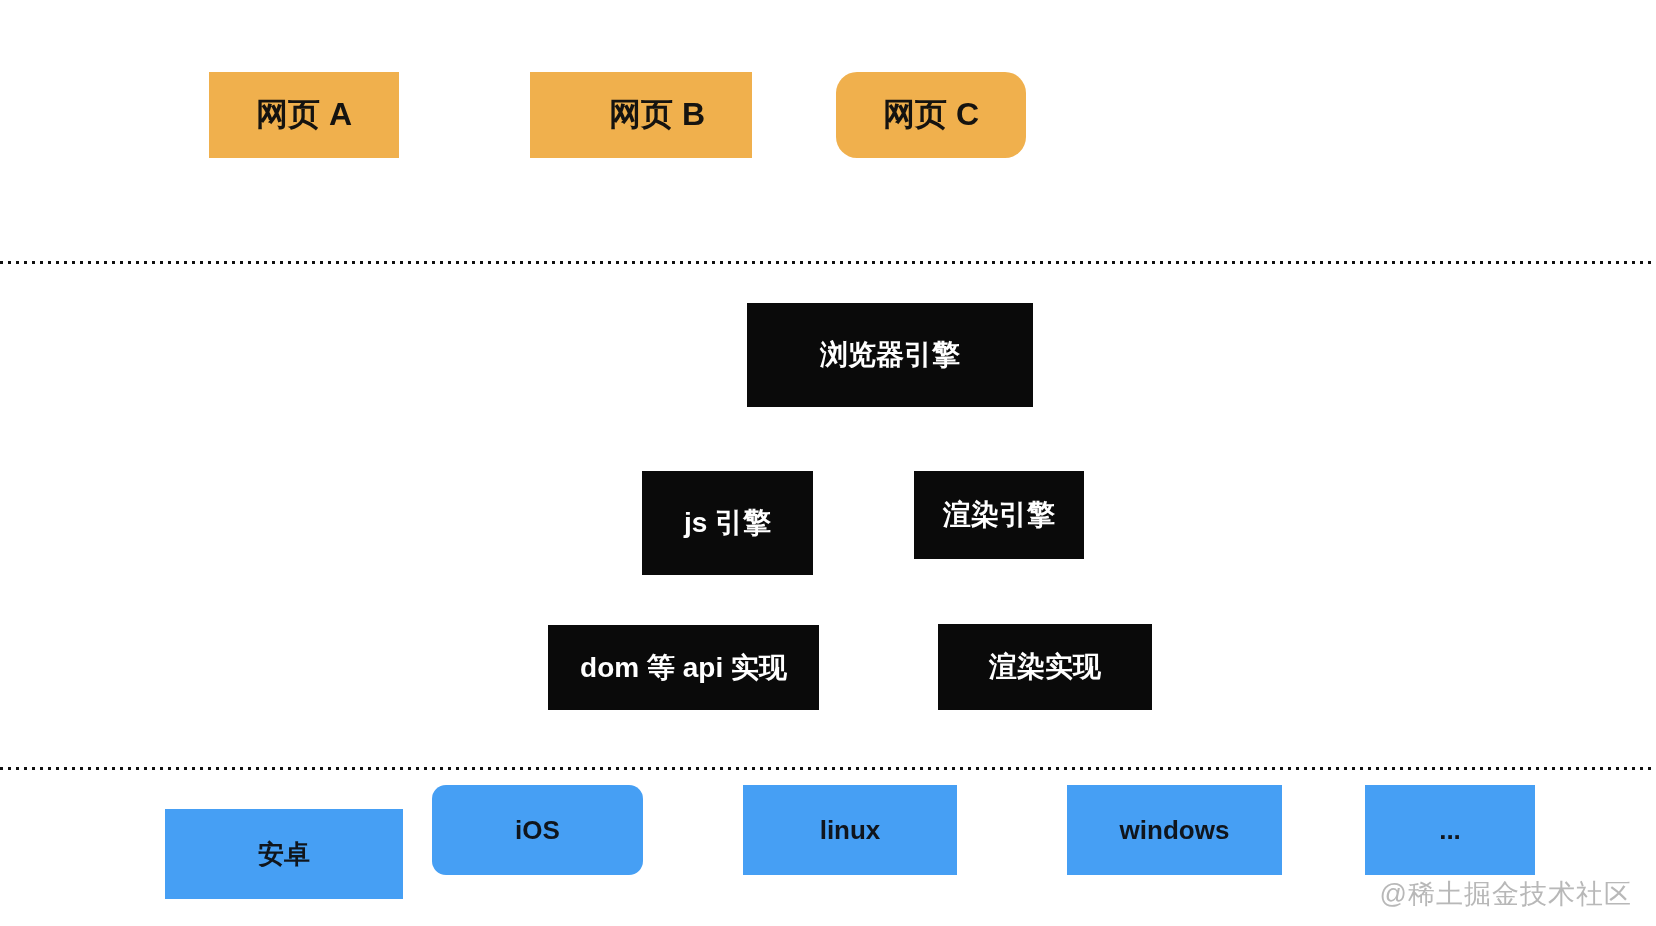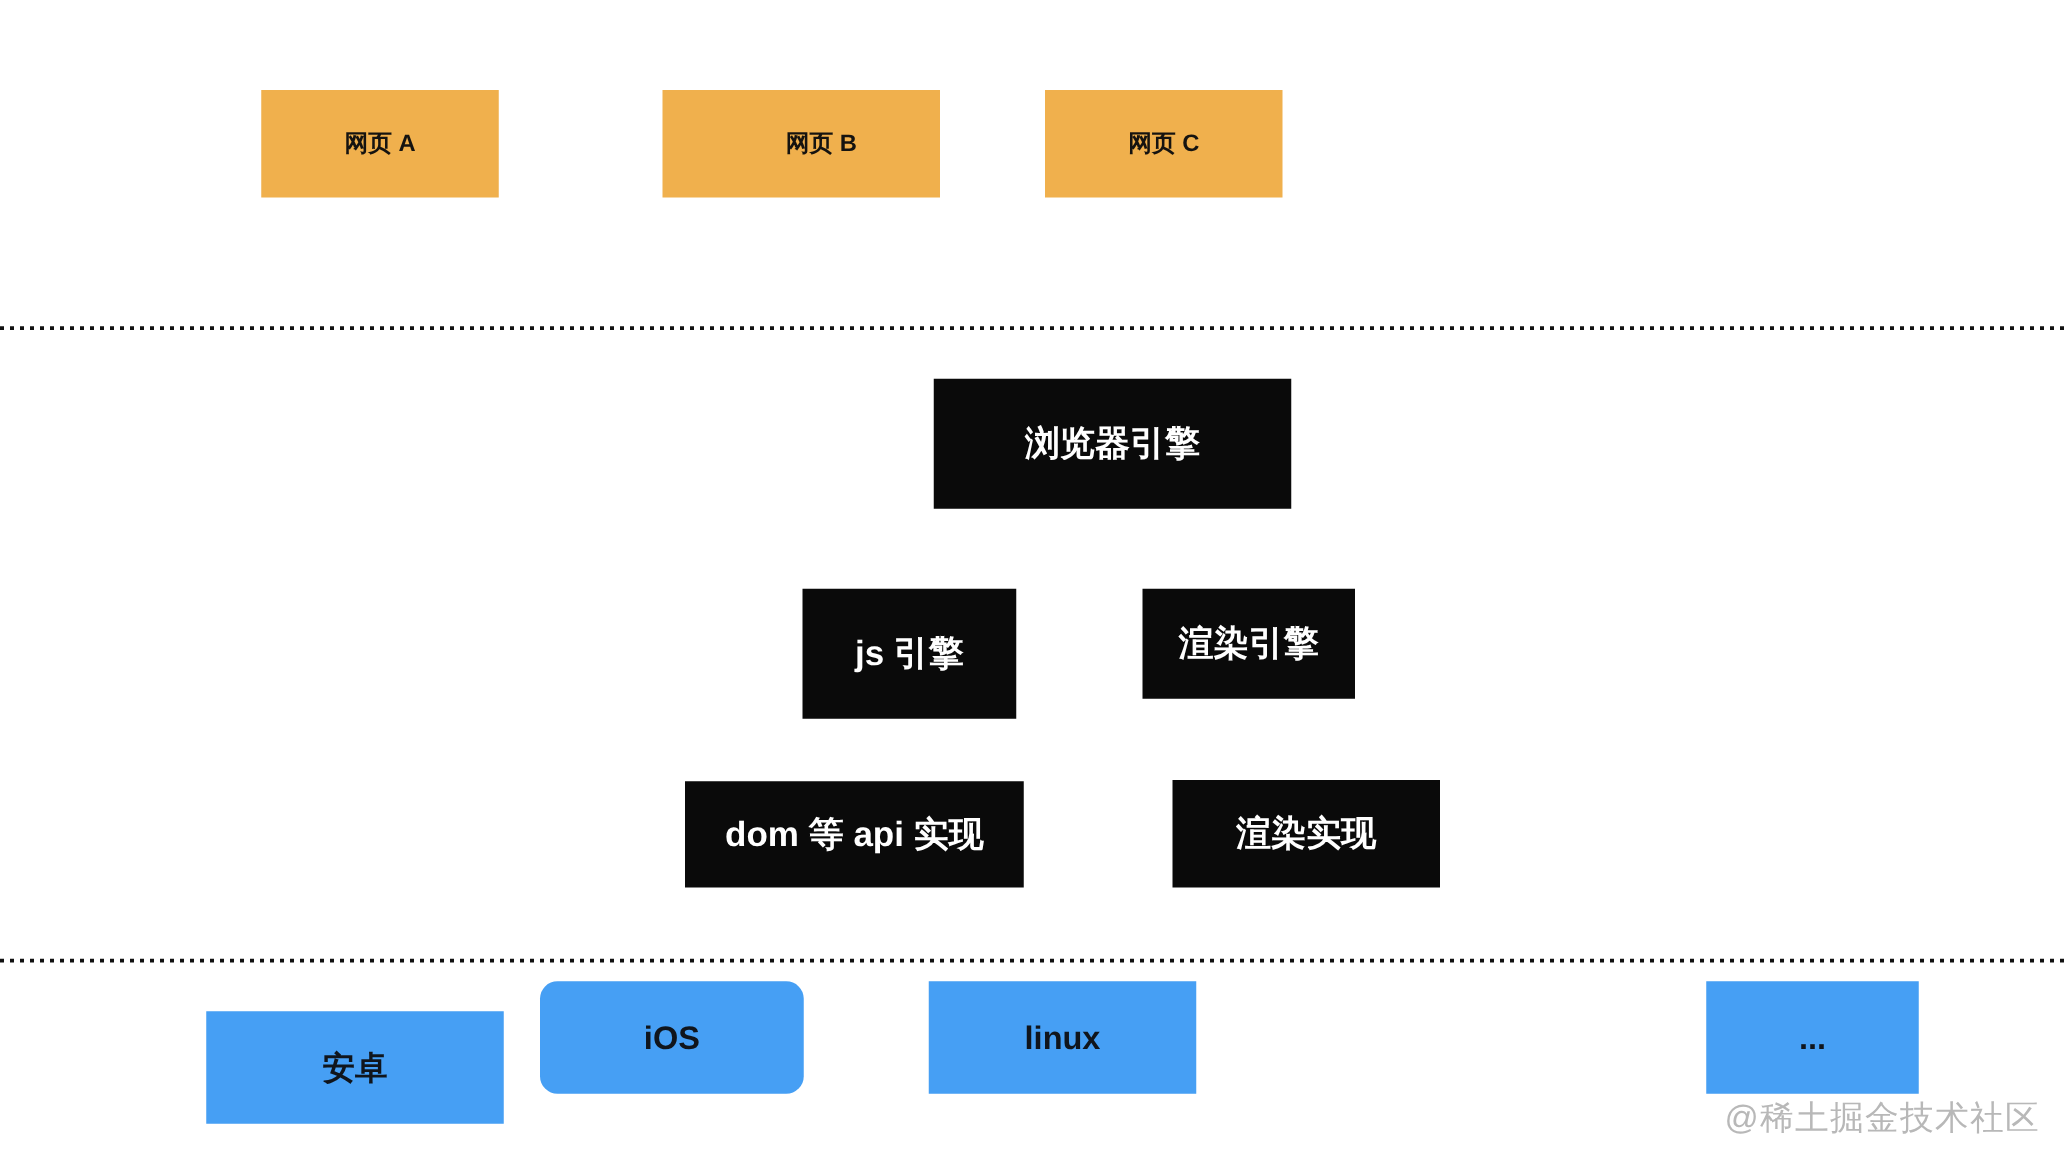--- a/index.html
+++ b/index.html
@@ -19,37 +19,37 @@
     position: absolute;
     display: flex;
     align-items: center;
     justify-content: center;
     font-weight: 700;
     white-space: nowrap;
   }
   .box-orange {
     background: #f0b04d;
     color: #151310;
-    font-size: 19px;
+    font-size: 32px;
   }
   .box-black {
     background: #0a0a0a;
     color: #ffffff;
     font-size: 28px;
   }
   .box-blue {
     background: #469ff4;
     color: #10151c;
     font-size: 26px;
   }
   
   .wp   { top: 72px; height: 86px; width: 190px; }
   .wp-a { left: 209px; }
   .wp-b { left: 530px; padding-left: 32px; }
-  .wp-c { left: 836px; }
+  .wp-c { left: 836px; border-radius: 21px; }
   .wp-d { left: 1165px; }
   
   .dotted {
     position: absolute;
     left: 0;
     width: 1656px;
     height: 3px;
     background: repeating-linear-gradient(to right, #111111 0px, #111111 3px, transparent 3px, transparent 8px);
   }
   .dotted-top    { top: 261px; }
@@ -93,17 +93,18 @@
   <div class="box box-black js-engine">js 引擎</div>
   <div class="box box-black render-engine">渲染引擎</div>
   <div class="box box-black dom-api-impl">dom 等 api 实现</div>
   <div class="box box-black render-impl">渲染实现</div>
 
   <div class="dotted dotted-bottom"></div>
 
   <div class="box box-blue pf pf-android">安卓</div>
   <div class="box box-blue pf pf-ios">iOS</div>
   <div class="box box-blue pf pf-linux">linux</div>
+  <div class="box box-blue pf pf-win">windows</div>
   <div class="box box-blue pf pf-more">...</div>
 
   <div class="watermark">@稀土掘金技术社区</div>
 
 </div>
 
 </body></html>

